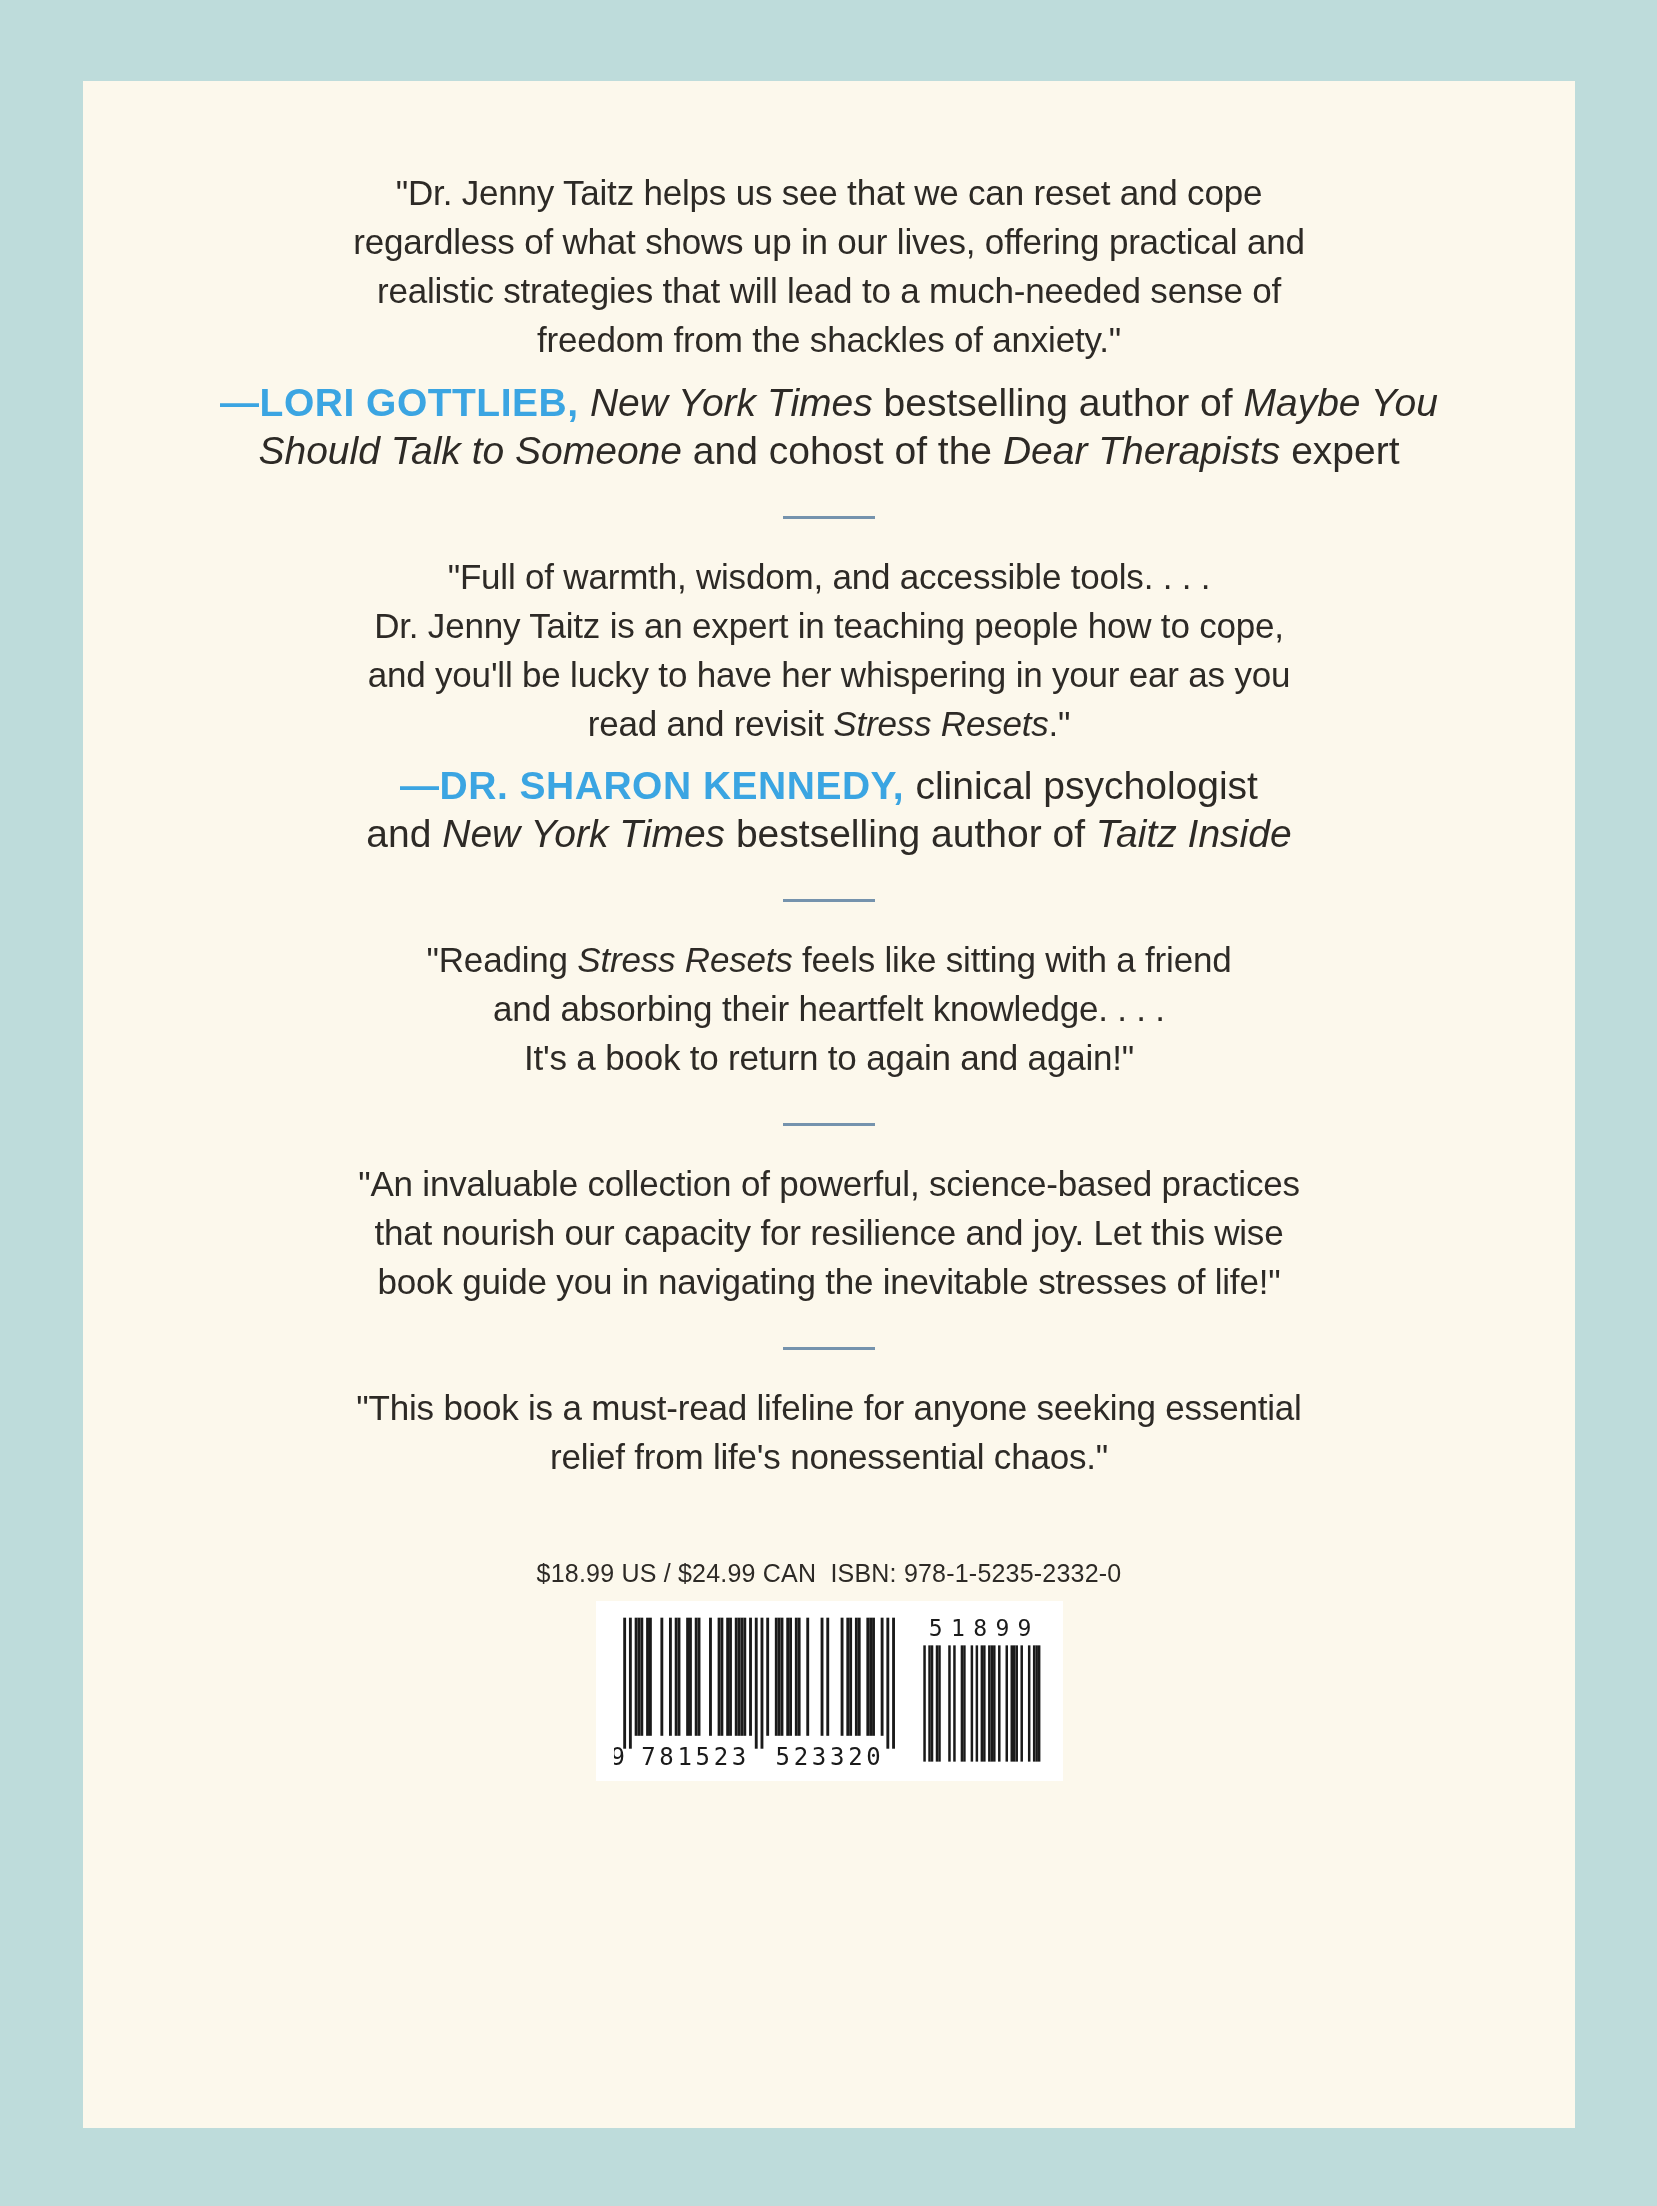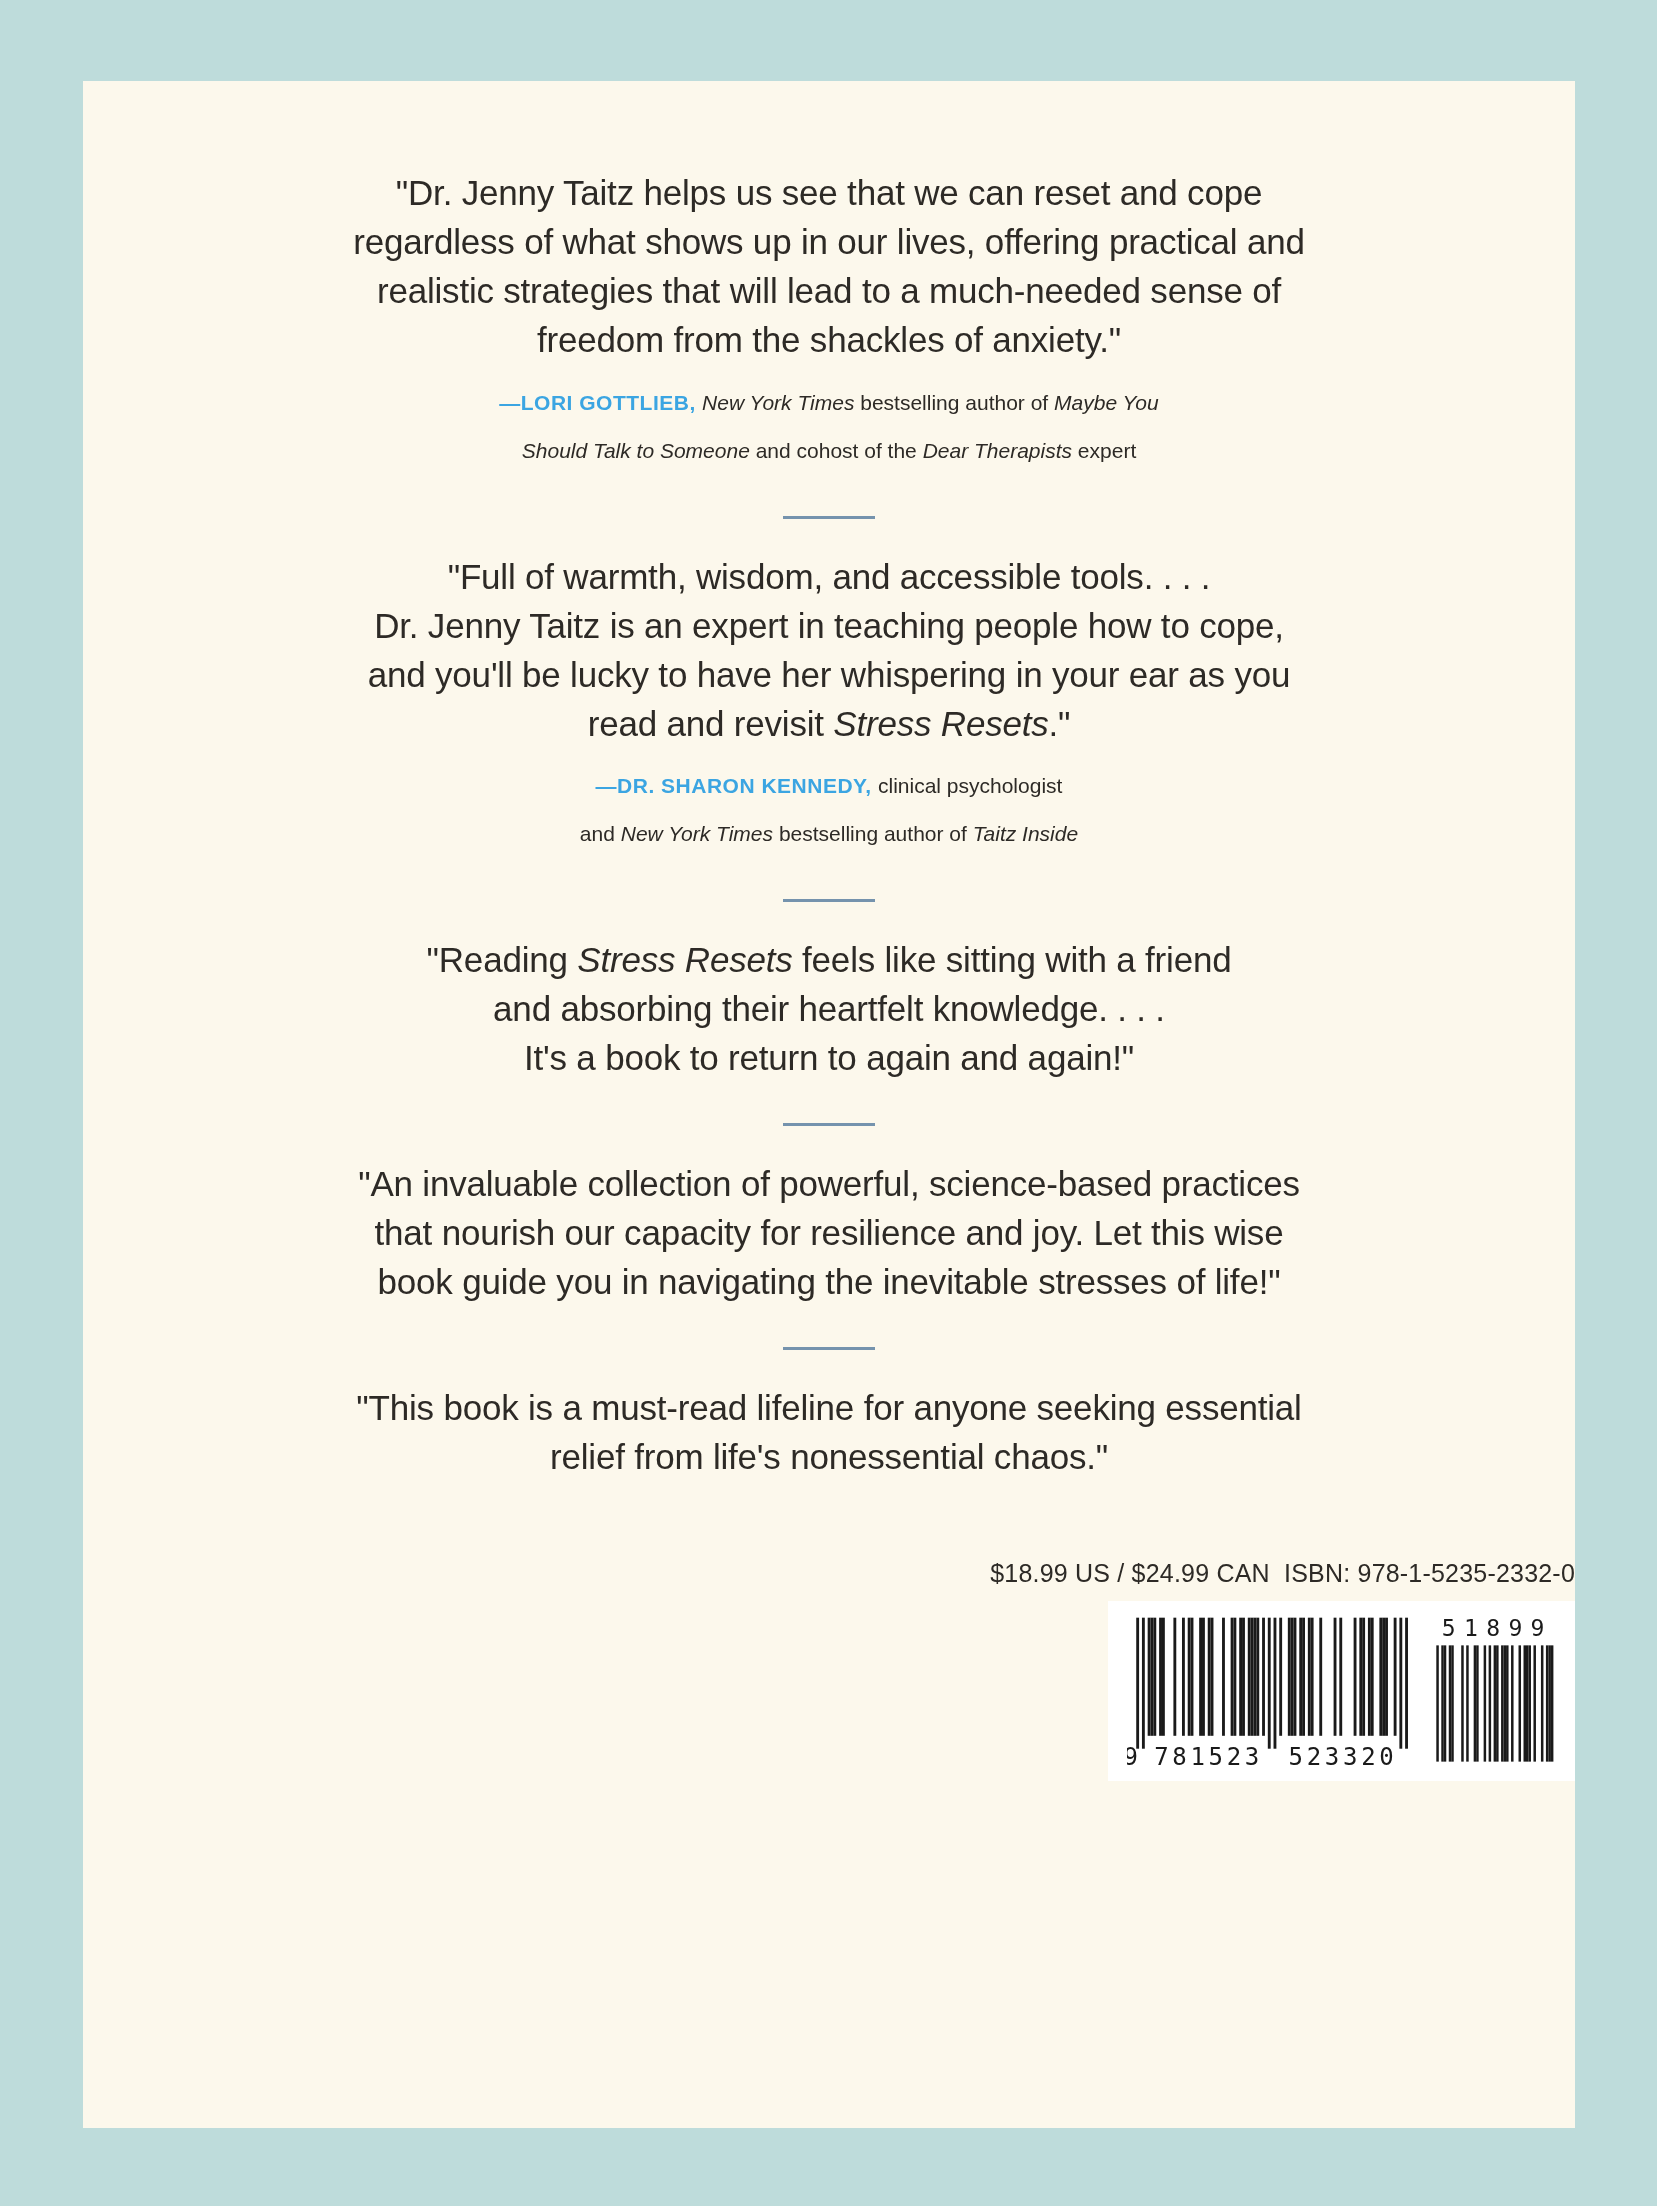--- a/index.html
+++ b/index.html
@@ -19,32 +19,32 @@
     text-align:center;
     color:#2d2a26;
   }
   .quote{
     font-size:35px;line-height:49px;
     font-weight:500;letter-spacing:-0.2px;
     margin:0 0 14.8px 0;
     white-space:pre-line;
   }
   .attribution{
-    font-size:21px;line-height:48px;
+    font-size:39px;line-height:48px;
     margin:0;
     white-space:pre-line;
   }
   .attribution .name{
     color:#3ba5e2;font-weight:bold;letter-spacing:0.5px;
   }
   .divider{
     width:92px;height:2.8px;background:#7593ad;
     margin:41px auto 33px auto;
   }
-  .footer{text-align:right;}
+  .footer{text-align:center;}
   .price{
     font-size:25px;letter-spacing:0.2px;
     color:#2d2a26;margin-top:78px;
     white-space:pre;
   }
   .barcode-box{
     display:inline-block;
     background:#ffffff;
     padding:11px 18.5px 7.4px 18.5px;
     margin-top:13px;

